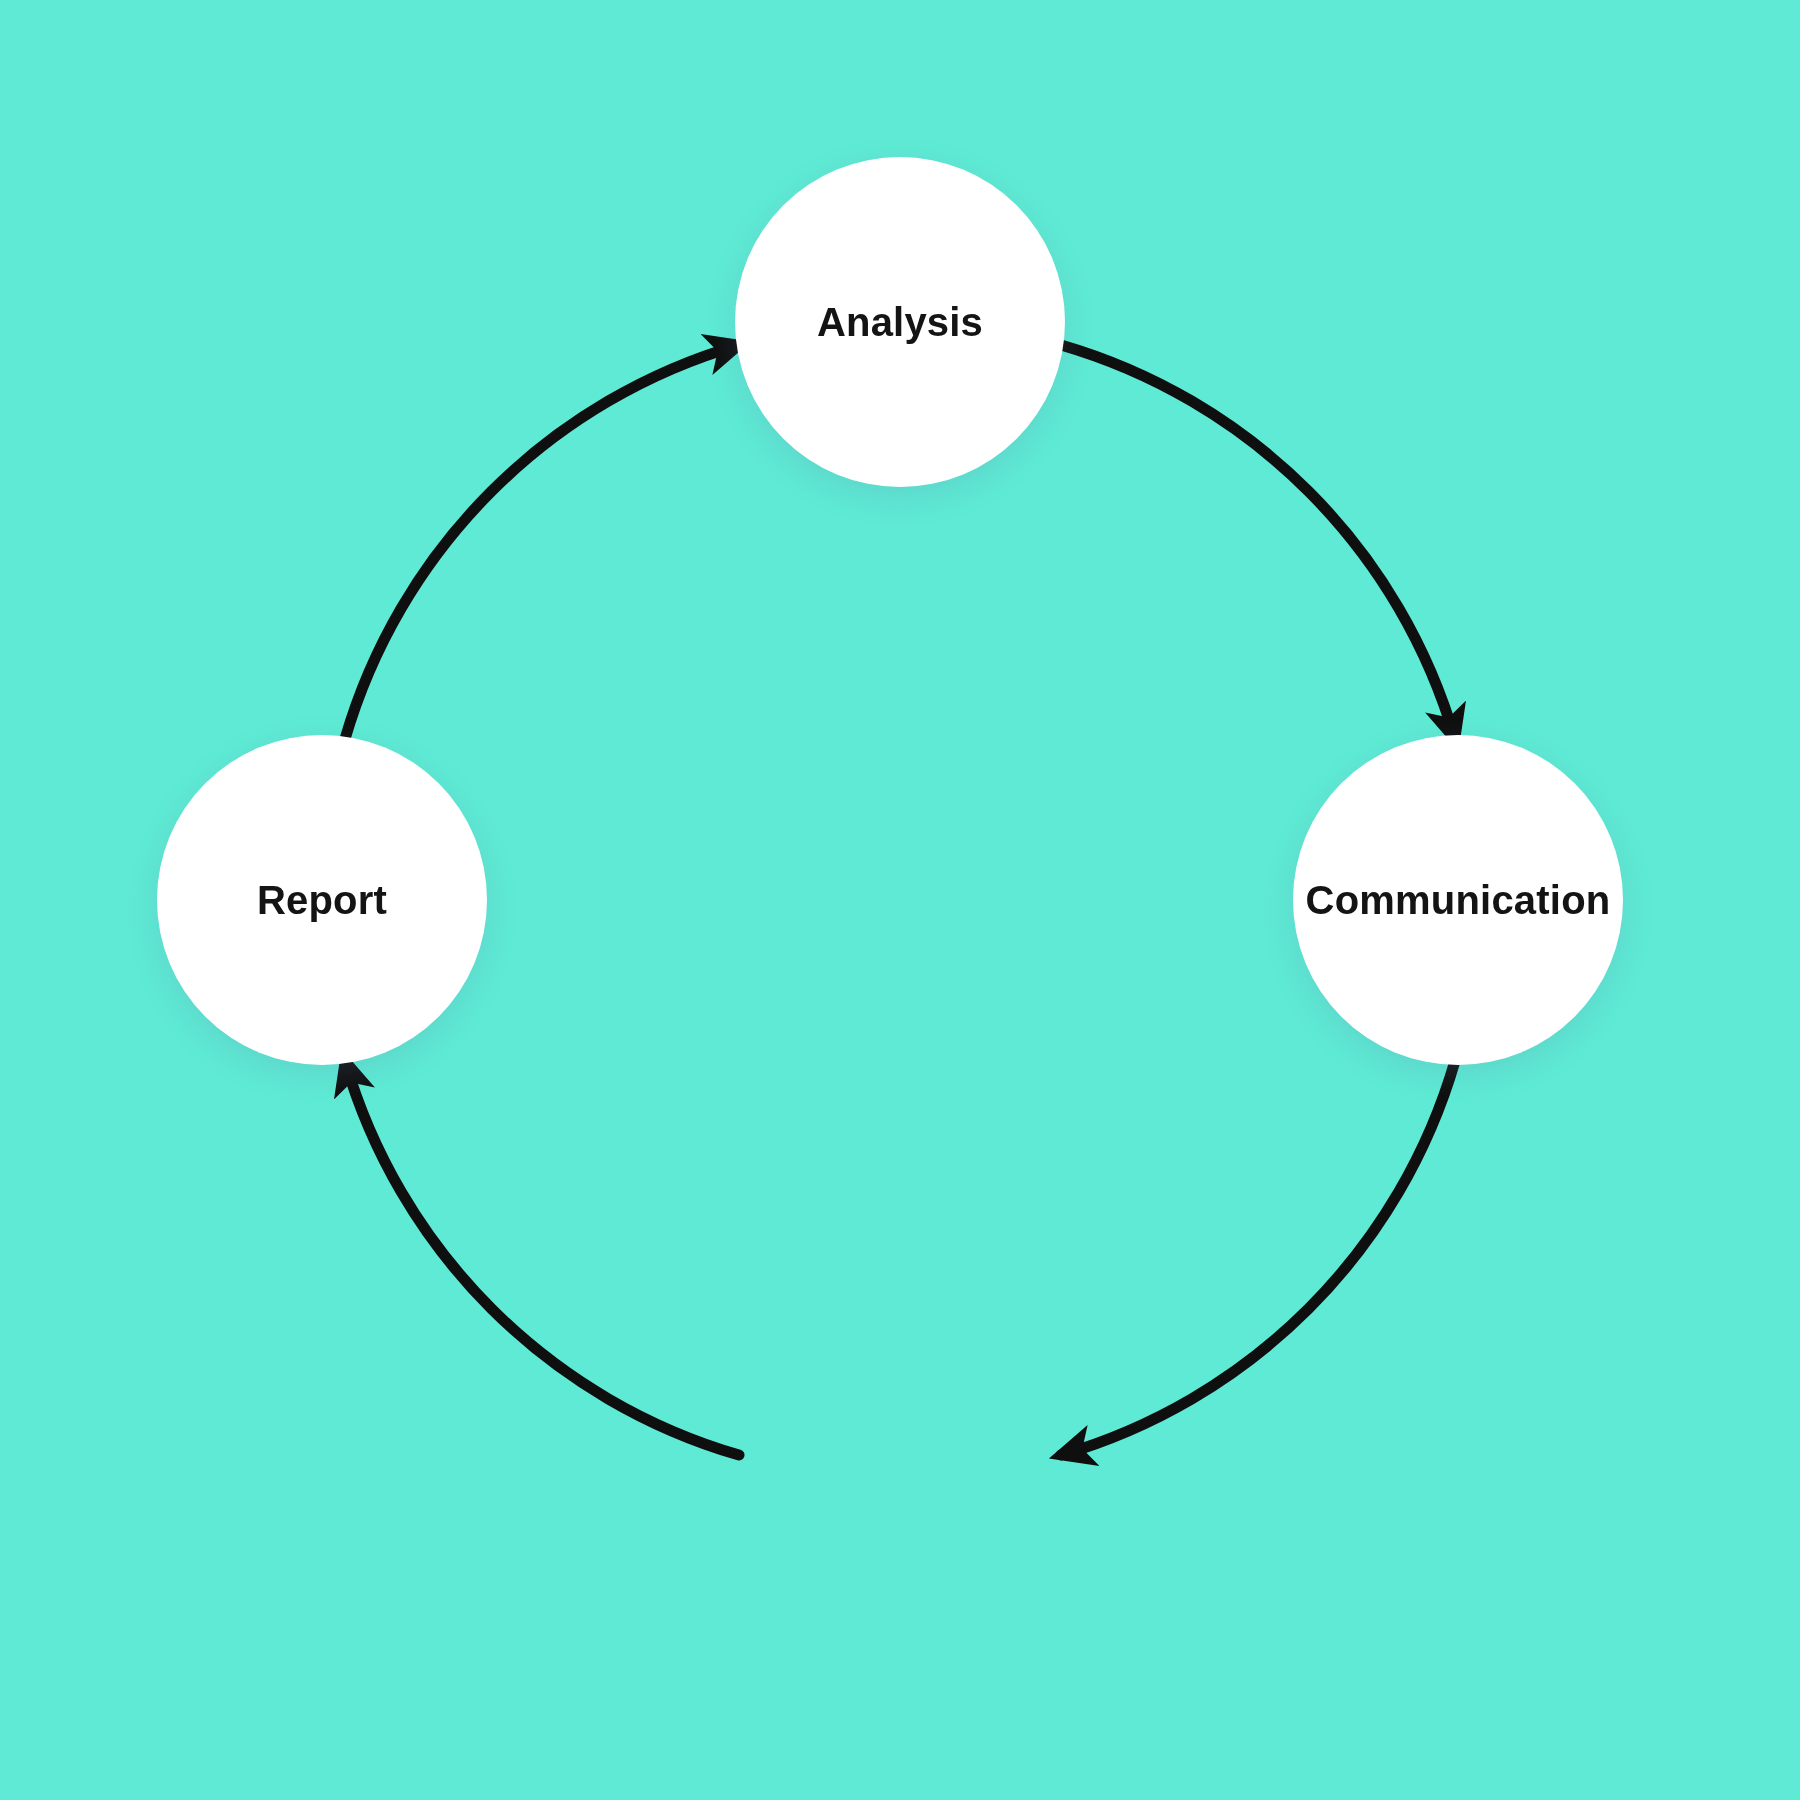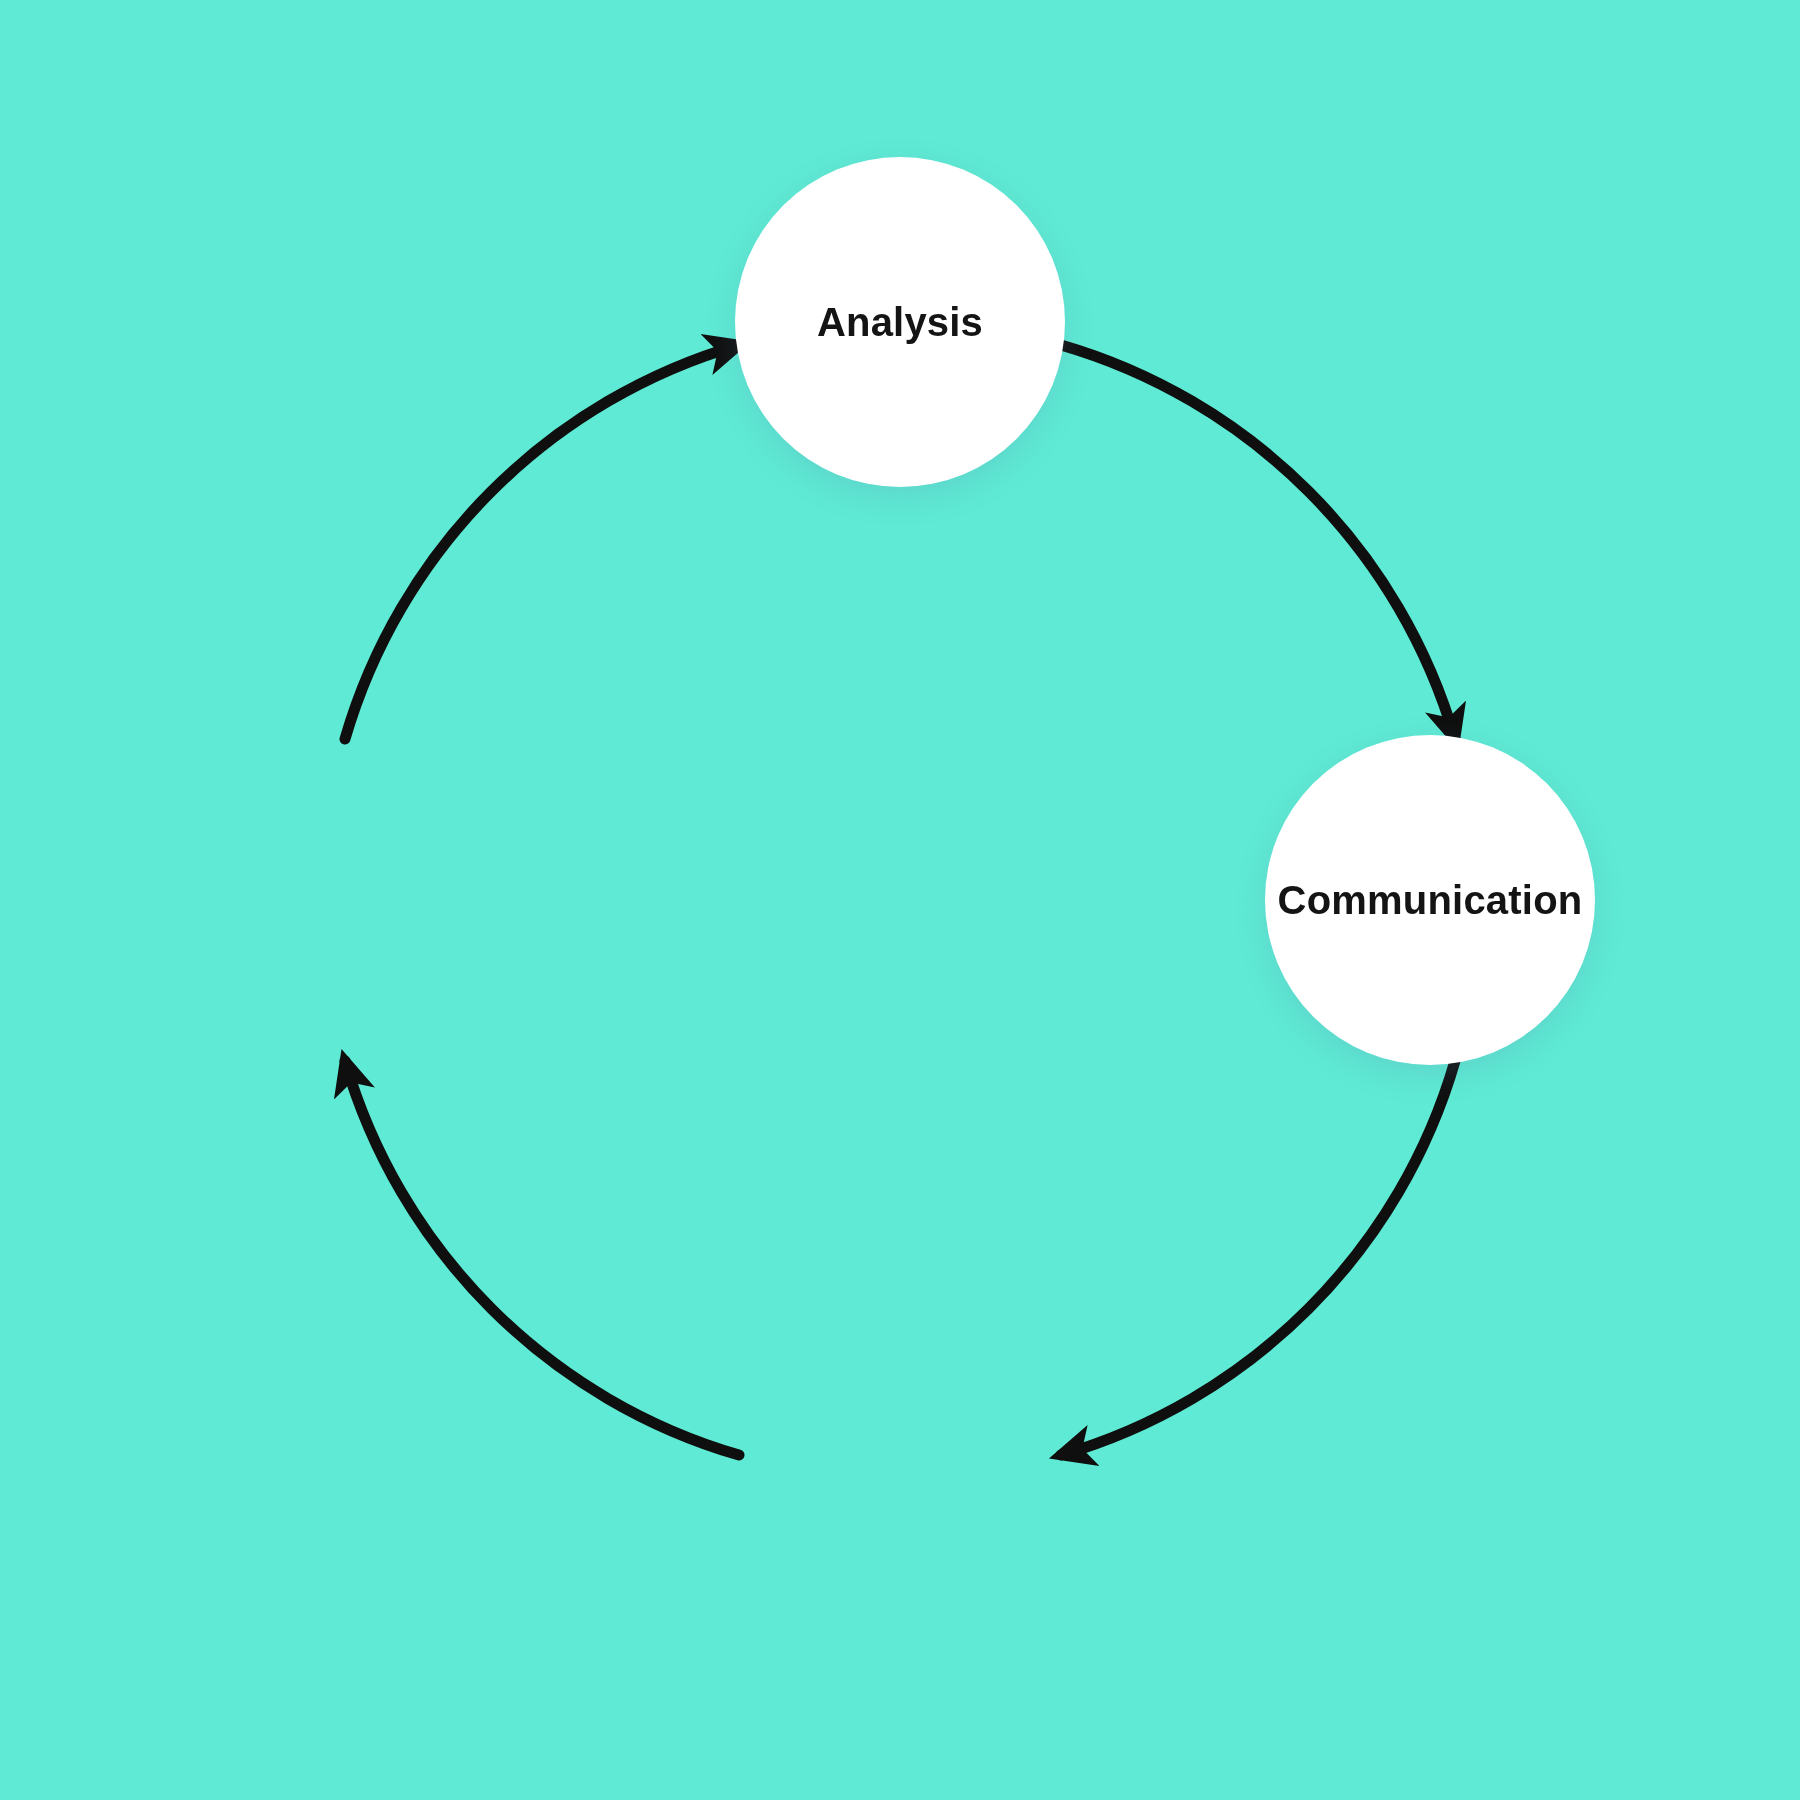--- a/index.html
+++ b/index.html
@@ -41,21 +41,21 @@
   }
   .node-label {
     font-size: 40px;
     font-weight: 700;
     color: #141414;
     letter-spacing: 0.2px;
     white-space: nowrap;
     user-select: none;
   }
   .node-top    { left: 735px;  top: 157px;  }
-  .node-right  { left: 1265px; top: 735px;  }
+  .node-right  { left: 1293px; top: 735px;  }
   .node-bottom { left: 735px;  top: 1313px; }
   .node-left   { left: 157px;  top: 735px;  }
 </style>
 </head>
 <body>
 
 <div class="canvas">
 
   <svg class="edges-layer" viewBox="0 0 1800 1800" xmlns="http://www.w3.org/2000/svg">
     <defs>
@@ -72,14 +72,17 @@
 
   <div class="node node-top">
     <span class="node-label">Analysis</span>
   </div>
 
   <div class="node node-right">
     <span class="node-label">Communication</span>
   </div>
 
 
+  <div class="node node-left">
+    <span class="node-label">Report</span>
+  </div>
 
 </div>
 
 </body></html>

